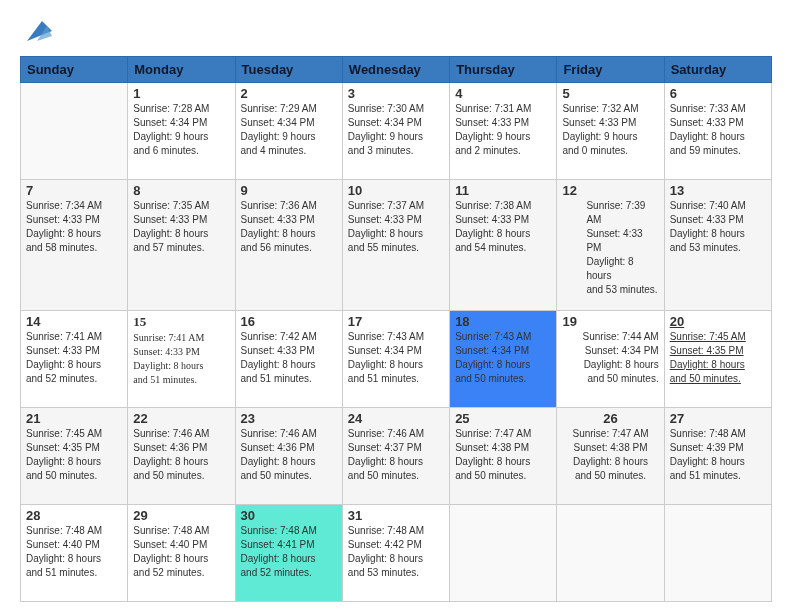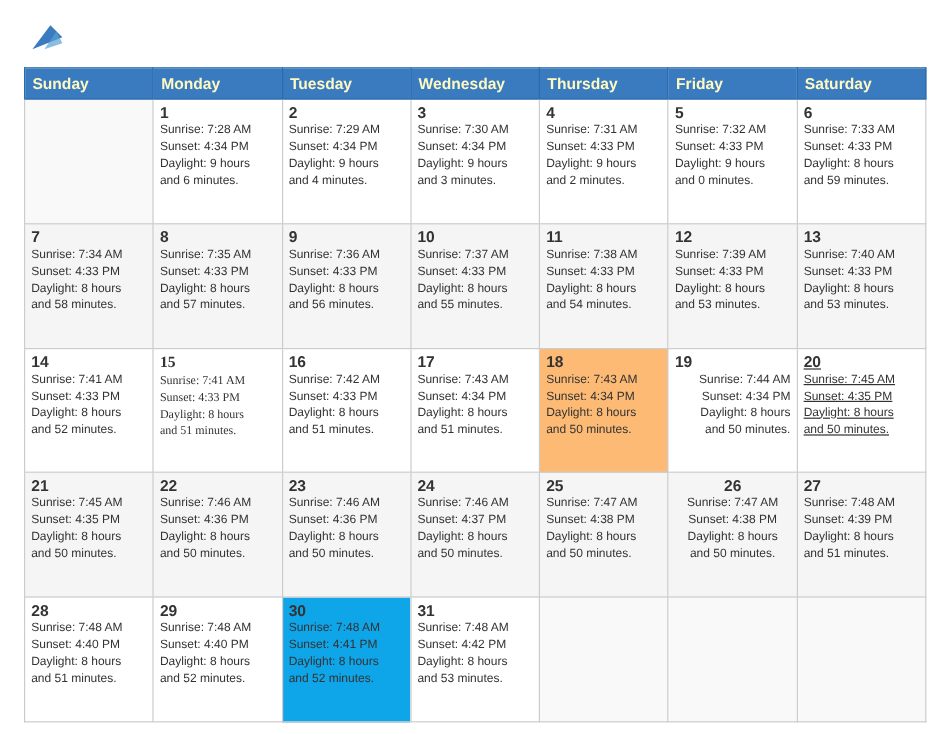--- a/index.html
+++ b/index.html
@@ -61,21 +61,21 @@
     }
     .calendar {
       flex: 1;
       border: 1px solid #ccc;
       border-collapse: collapse;
       width: 100%;
       table-layout: fixed;
     }
     .calendar th {
       background-color: #3a7bbf;
-      color: #fef9c3;
+      color: #0f172a;
       text-align: left;
       padding: 5px 6px;
       font-size: 13px;
       border: 1px solid #2a6aaf;
     }
     .calendar td {
       vertical-align: top;
       border: 1px solid #ccc;
       padding: 3px 5px;
       font-size: 10.5px;
@@ -211,21 +211,21 @@
           </td>
           <td style="background-color: rgb(245, 245, 245); margin-left: 12px;">
             <span class="day-number">11</span>
             <div class="day-info" style="white-space: pre-line;">Sunrise: 7:38 AM
 Sunset: 4:33 PM
 Daylight: 8 hours
 and 54 minutes.</div>
           </td>
           <td style="background-color: rgb(245, 245, 245);">
             <span class="day-number">12</span>
-            <div class="day-info" style="white-space: pre-line;">Sunrise: 7:39 AM
+            <div class="day-info" style="white-space: pre-line; margin-left: 24px;">Sunrise: 7:39 AM
 Sunset: 4:33 PM
 Daylight: 8 hours
 and 53 minutes.</div>
           </td>
           <td style="background-color: rgb(245, 245, 245);">
             <span class="day-number">13</span>
             <div class="day-info" style="white-space: pre-line;">Sunrise: 7:40 AM
 Sunset: 4:33 PM
 Daylight: 8 hours
 and 53 minutes.</div>
@@ -253,21 +253,21 @@
 Daylight: 8 hours
 and 51 minutes.</div>
           </td>
           <td style="background-color: rgb(255, 255, 255);">
             <span class="day-number">17</span>
             <div class="day-info" style="white-space: pre-line;">Sunrise: 7:43 AM
 Sunset: 4:34 PM
 Daylight: 8 hours
 and 51 minutes.</div>
           </td>
-          <td style="background-color: #fdba74;">
+          <td style="background-color: #3b82f6;">
             <span class="day-number">18</span>
             <div class="day-info" style="white-space: pre-line;">Sunrise: 7:43 AM
 Sunset: 4:34 PM
 Daylight: 8 hours
 and 50 minutes.</div>
           </td>
           <td style="background-color: rgb(255, 255, 255);">
             <span class="day-number">19</span>
             <div class="day-info" style="white-space: pre-line; text-align: right;">Sunrise: 7:44 AM
 Sunset: 4:34 PM
@@ -341,21 +341,21 @@
 Daylight: 8 hours
 and 51 minutes.</div>
           </td>
           <td style="background-color: rgb(255, 255, 255);">
             <span class="day-number">29</span>
             <div class="day-info" style="white-space: pre-line;">Sunrise: 7:48 AM
 Sunset: 4:40 PM
 Daylight: 8 hours
 and 52 minutes.</div>
           </td>
-          <td style="background-color: #0ea5e9; margin-left: 36px;">
+          <td style="background-color: #5eead4; margin-left: 36px;">
             <span class="day-number">30</span>
             <div class="day-info" style="white-space: pre-line;">Sunrise: 7:48 AM
 Sunset: 4:41 PM
 Daylight: 8 hours
 and 52 minutes.</div>
           </td>
           <td style="background-color: rgb(255, 255, 255);">
             <span class="day-number">31</span>
             <div class="day-info" style="white-space: pre-line;">Sunrise: 7:48 AM
 Sunset: 4:42 PM

